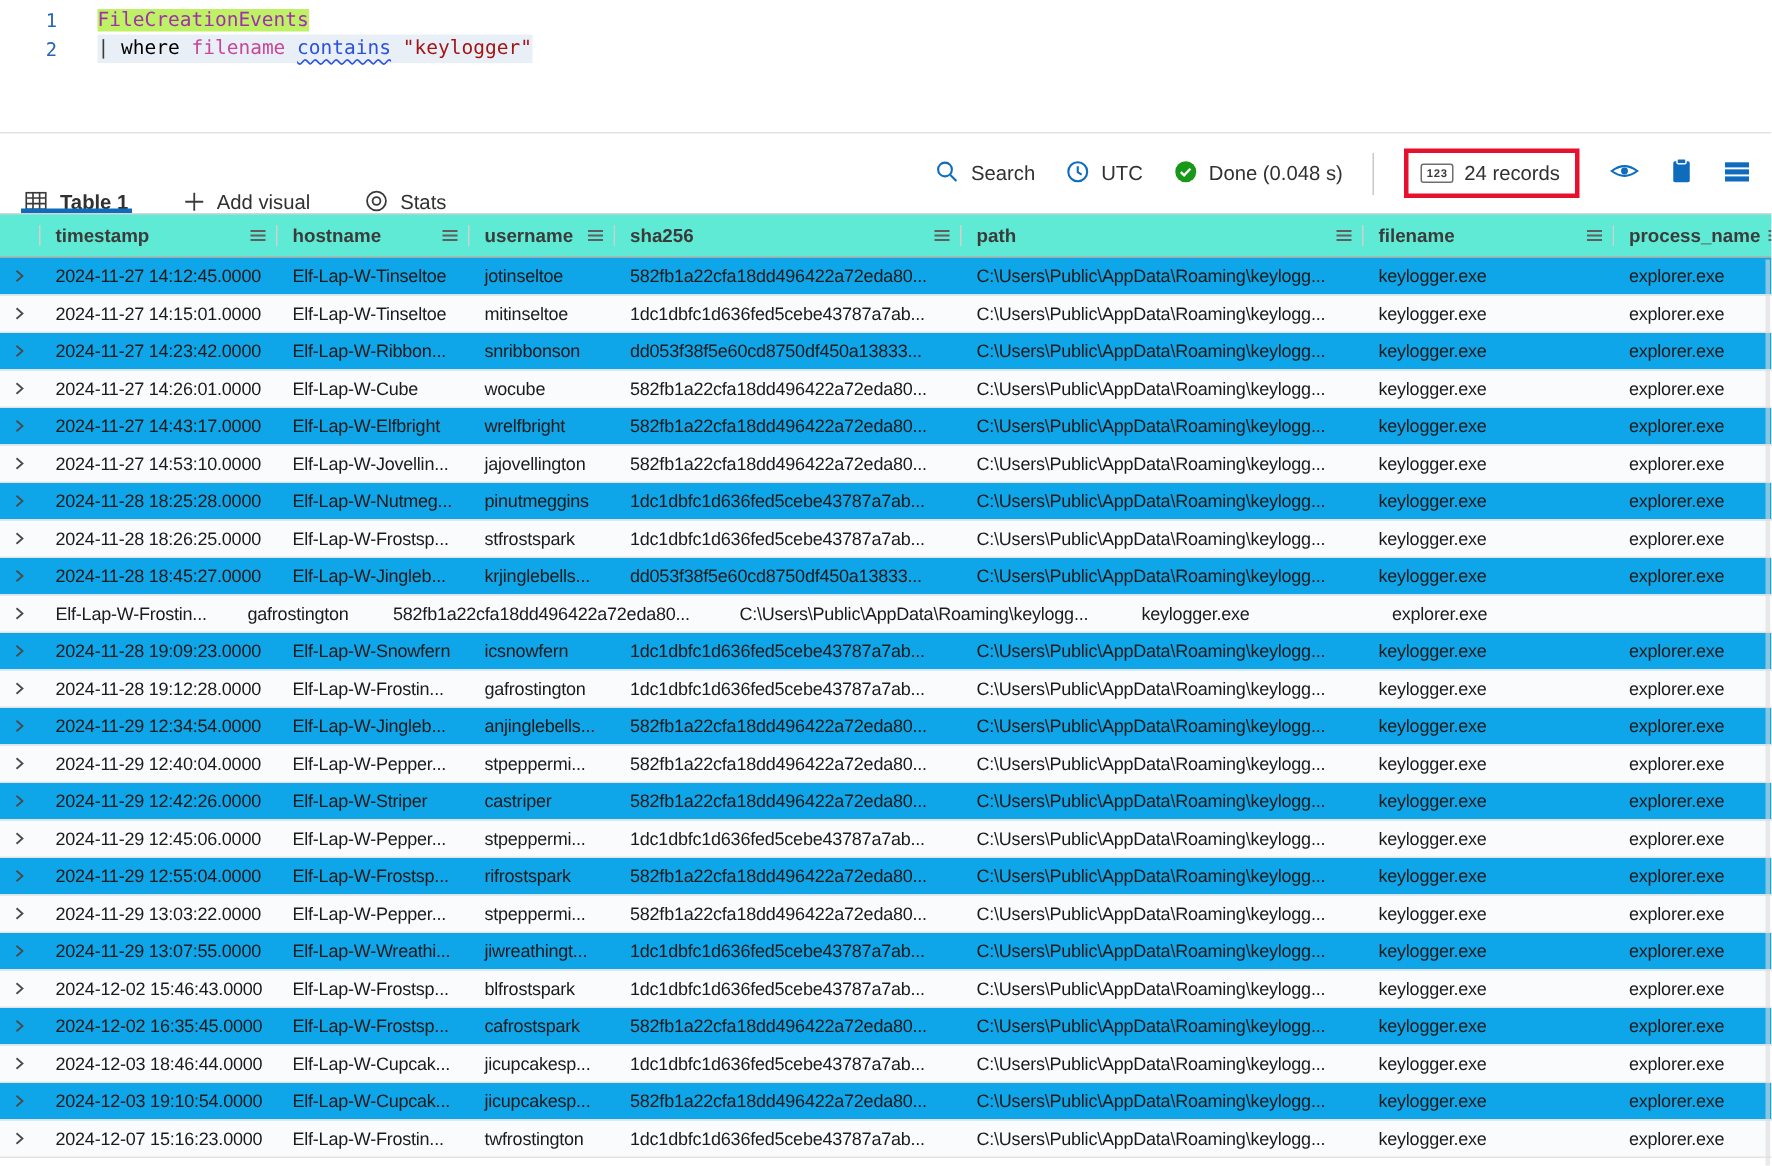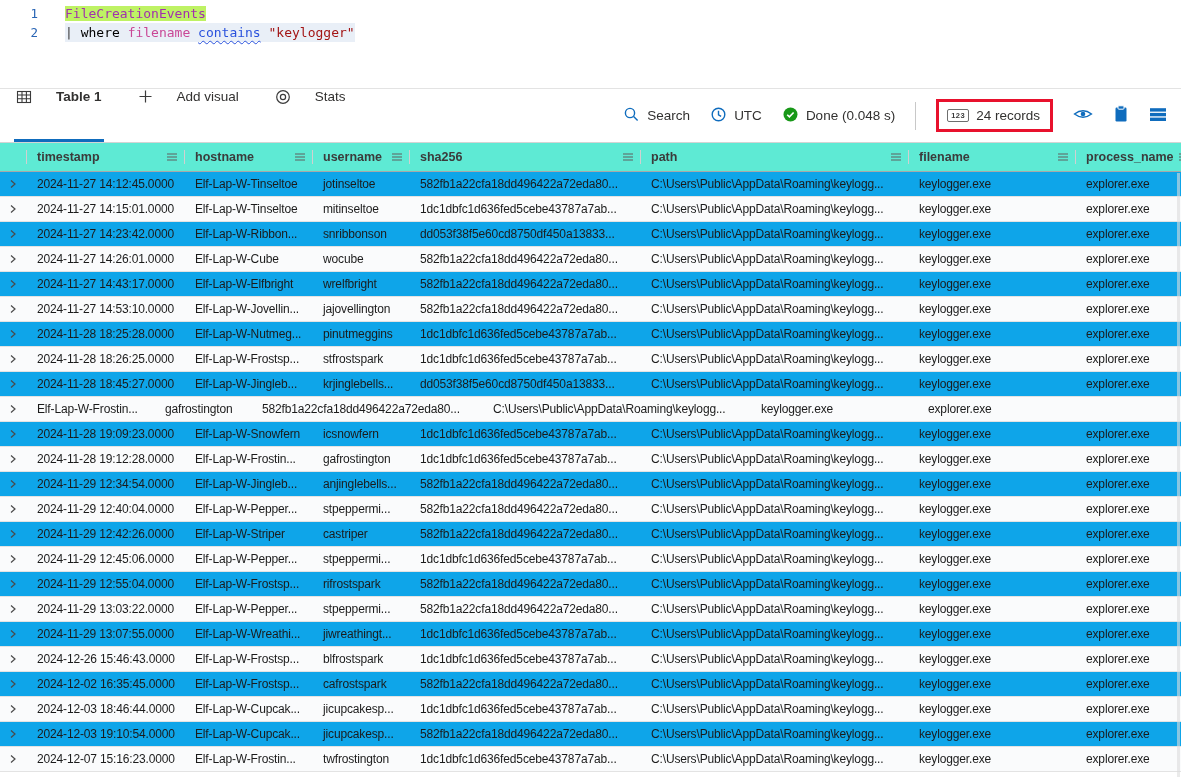--- a/index.html
+++ b/index.html
@@ -18,21 +18,21 @@
   .tok-keyword { color:#000000; }
   .tok-column { color:#c94796; }
   .tok-operator { color:#2a52dd; text-decoration:underline; text-decoration-style:wavy;
     text-decoration-color:#2a52dd; text-decoration-thickness:1px; text-underline-offset:3px; }
   .tok-string { color:#a31515; }
 
   
   .results-toolbar { height:53px; display:flex; align-items:stretch;
     justify-content:space-between; padding:0 14px 0 14px; }
   .tabs { display:flex; gap:32px; }
-  .tab { position:relative; display:flex; align-items:flex-start; gap:24px; padding:0 2px;
+  .tab { position:relative; display:flex; align-items:flex-end; gap:8px; padding:0 2px;
     font-size:13.5px; cursor:pointer; }
   .tab.active { font-weight:bold; }
   .tab.active::after { content:""; position:absolute; left:0; right:0; bottom:0;
     height:3px; background:#0f6cbd; }
   .ticon { display:flex; align-items:center; }
 
   .status-group { display:flex; align-items:center; gap:20px; font-size:13.5px; }
   .status-item { display:flex; align-items:center; gap:7px; white-space:nowrap; }
   .v-divider { width:1px; height:28px; background:#c8c8c8; }
   .annotation-box { display:flex; align-items:center; gap:7px; border:3px solid #e8112d;
@@ -527,21 +527,21 @@
         <div class="cell col4">C:\Users\Public\AppData\Roaming\keylogg...</div>
         <div class="cell col5">keylogger.exe</div>
         <div class="cell col6">explorer.exe</div>
       </div>
       <div class="grow">
         <div class="cell hc-exp expand">
           <svg width="10" height="10" viewBox="0 0 10 10">
             <path d="M3 1.5 L7 5 L3 8.5" fill="none" stroke="#4a4a4a" stroke-width="1.2"></path>
           </svg>
         </div>
-        <div class="cell col0">2024-12-26 15:46:43.0000</div>
+        <div class="cell col0">2024-12-02 15:46:43.0000</div>
         <div class="cell col1">Elf-Lap-W-Frostsp...</div>
         <div class="cell col2">blfrostspark</div>
         <div class="cell col3">1dc1dbfc1d636fed5cebe43787a7ab...</div>
         <div class="cell col4">C:\Users\Public\AppData\Roaming\keylogg...</div>
         <div class="cell col5">keylogger.exe</div>
         <div class="cell col6">explorer.exe</div>
       </div>
       <div class="grow">
         <div class="cell hc-exp expand">
           <svg width="10" height="10" viewBox="0 0 10 10">

